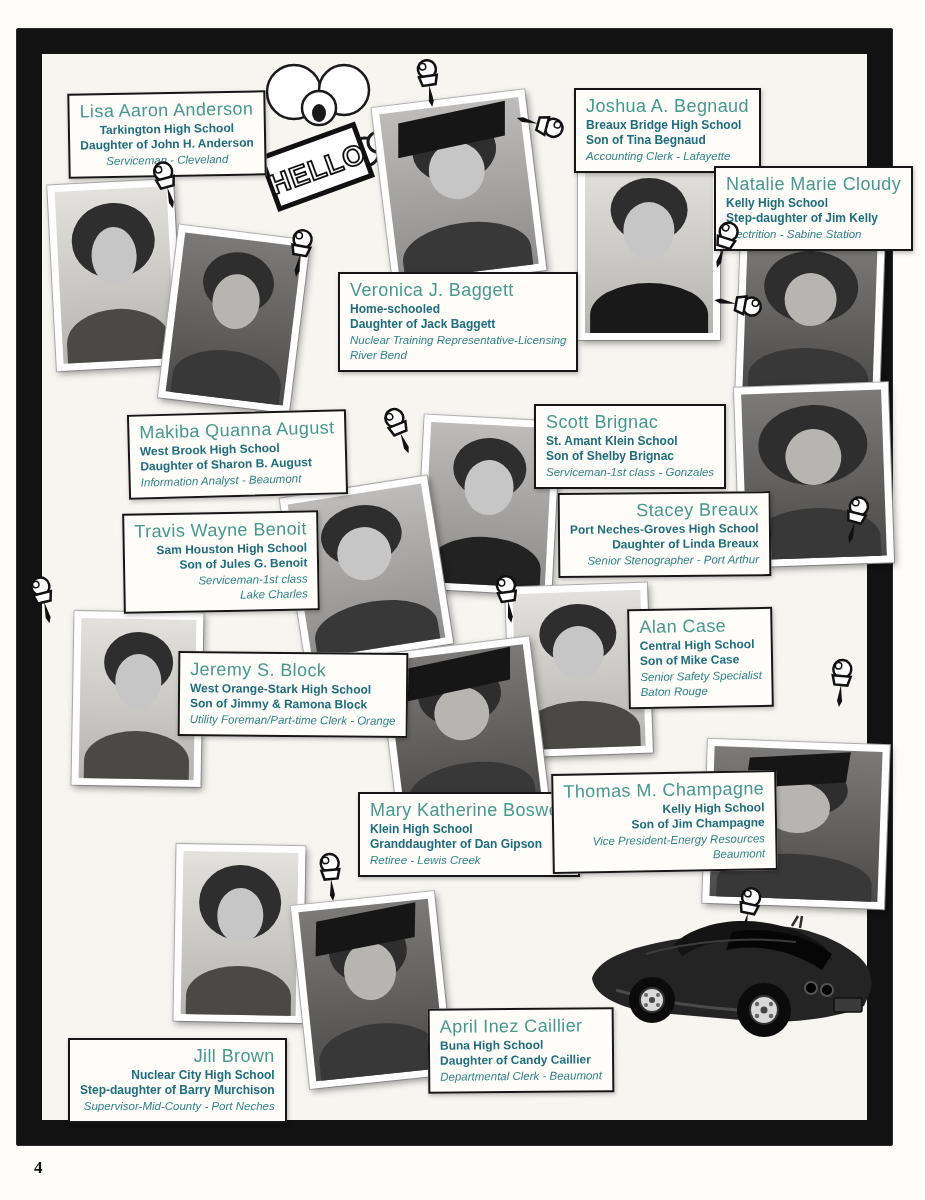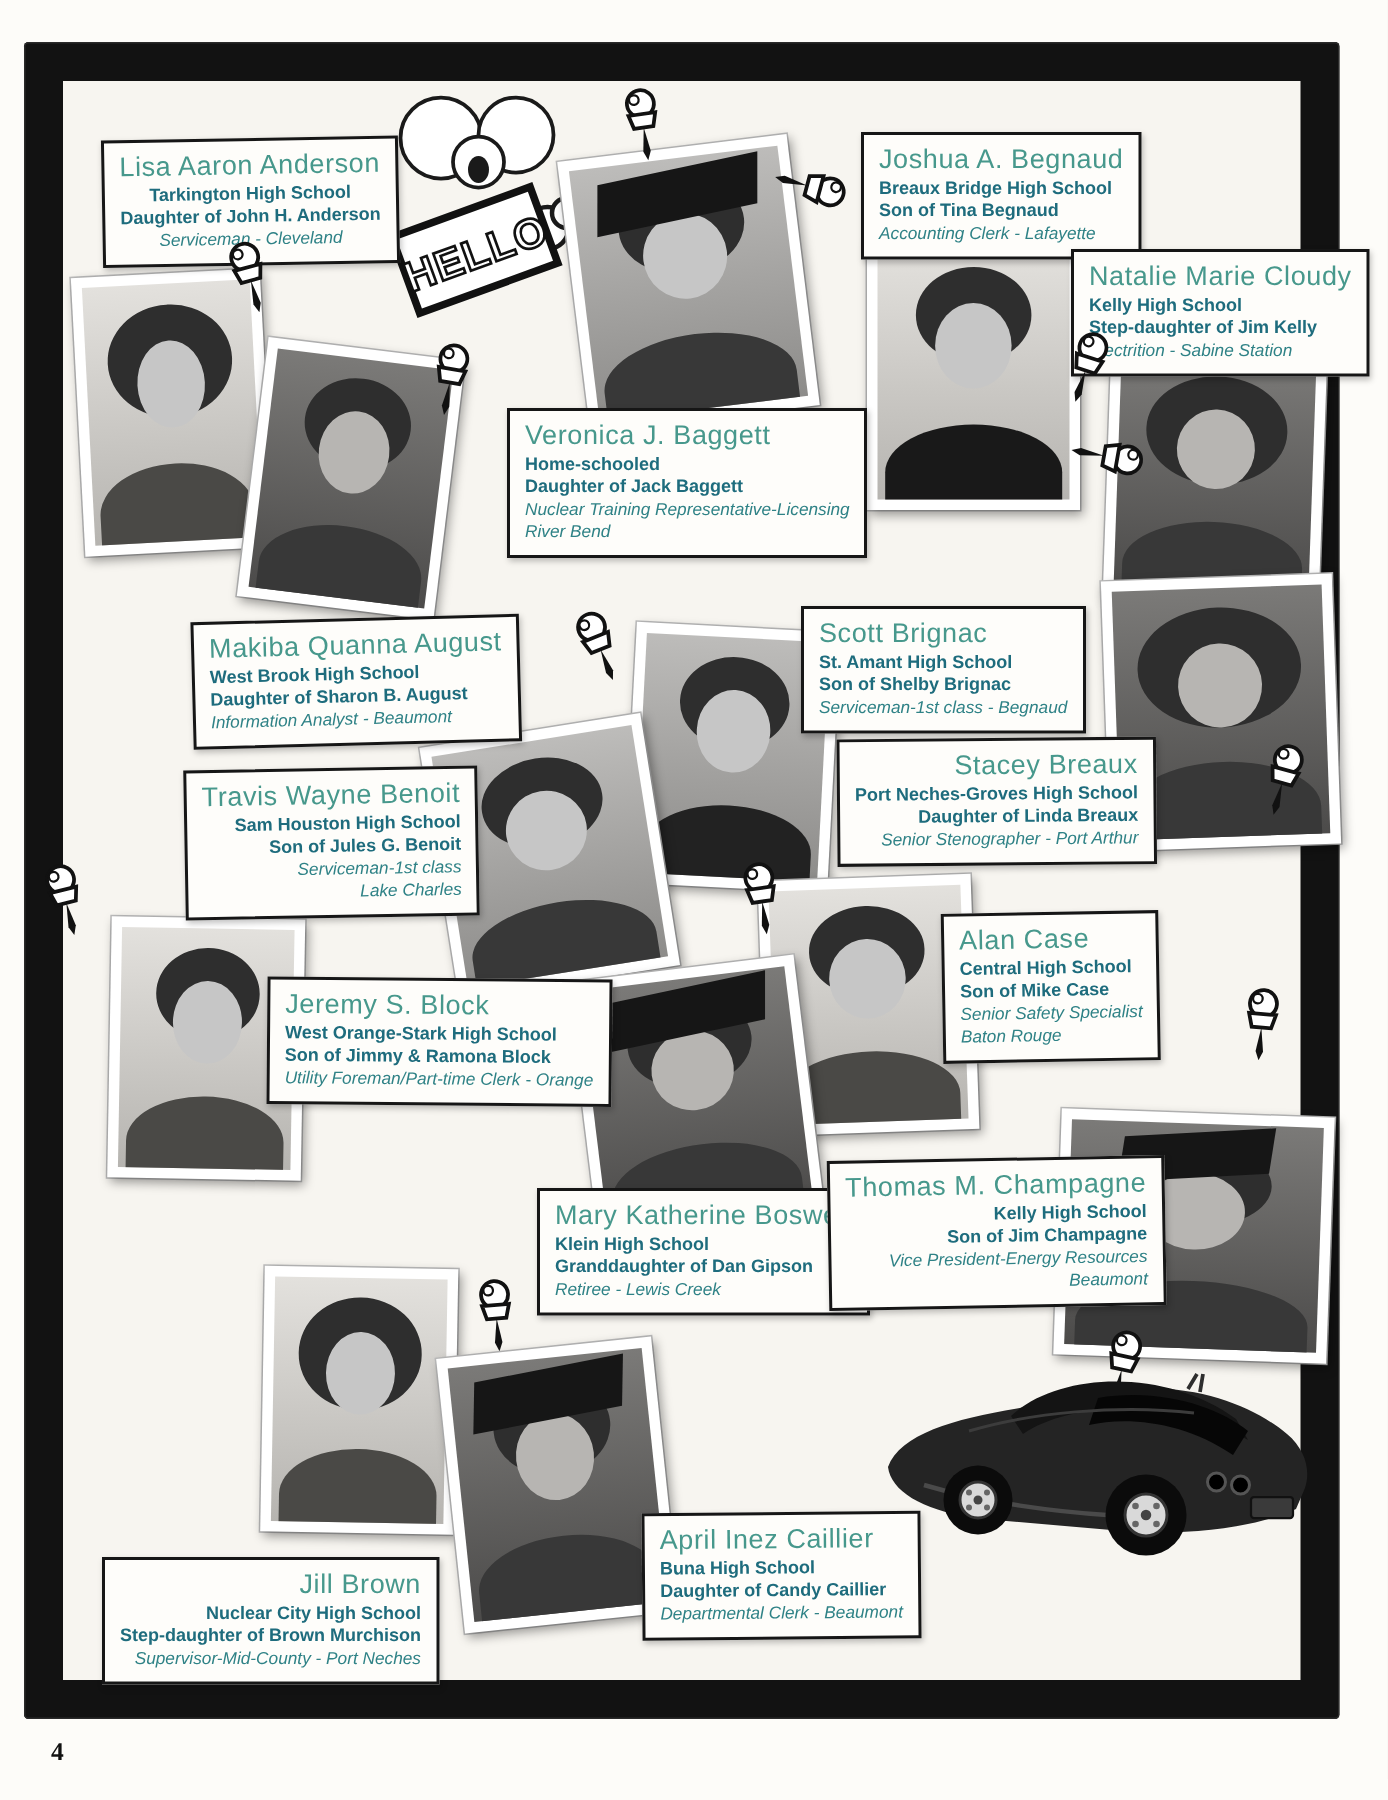--- a/index.html
+++ b/index.html
@@ -206,23 +206,23 @@
 </div>
 <div class="label" style="left:128px;top:412px;transform:rotate(-1.5deg)">
   <div class="n">Makiba Quanna August</div>
   <div class="b">West Brook High School</div>
   <div class="b">Daughter of Sharon B. August</div>
   <div class="i">Information Analyst - Beaumont</div>
   <div class="i"></div>
 </div>
 <div class="label" style="left:534px;top:404px">
   <div class="n">Scott Brignac</div>
-  <div class="b">St. Amant High School</div>
+  <div class="b">St. Amant Klein School</div>
   <div class="b">Son of Shelby Brignac</div>
-  <div class="i">Serviceman-1st class - Begnaud</div>
+  <div class="i">Serviceman-1st class - Gonzales</div>
   <div class="i"></div>
 </div>
 <div class="label al-r" style="left:558px;top:492px;transform:rotate(-0.5deg)">
   <div class="n">Stacey Breaux</div>
   <div class="b">Port Neches-Groves High School</div>
   <div class="b">Daughter of Linda Breaux</div>
   <div class="i">Senior Stenographer - Port Arthur</div>
   <div class="i"></div>
 </div>
 <div class="label al-r" style="left:123px;top:512px;transform:rotate(-1deg)">
@@ -263,21 +263,21 @@
 <div class="label" style="left:428px;top:1008px;transform:rotate(-0.5deg)">
   <div class="n">April Inez Caillier</div>
   <div class="b">Buna High School</div>
   <div class="b">Daughter of Candy Caillier</div>
   <div class="i">Departmental Clerk - Beaumont</div>
   <div class="i"></div>
 </div>
 <div class="label al-r" style="left:68px;top:1038px">
   <div class="n">Jill Brown</div>
   <div class="b">Nuclear City High School</div>
-  <div class="b">Step-daughter of Brown Murchison</div>
+  <div class="b">Step-daughter of Barry Murchison</div>
   <div class="i">Supervisor-Mid-County - Port Neches</div>
   <div class="i"></div>
 </div>
 
 <svg class="pin" style="left:410px;top:58px;transform:rotate(-8deg)" viewBox="0 0 38 52">
     <circle cx="19" cy="11" r="9" fill="#fff" stroke="#111" stroke-width="2.5"></circle>
     <circle cx="15" cy="8" r="3.2" fill="#fff" stroke="#111" stroke-width="1.5"></circle>
     <path d="M10,18 h18 l-2.5,9 h-13 z" fill="#fff" stroke="#111" stroke-width="2.5"></path>
     <path d="M19,27 l-2.5,16 2.5,6 2.5,-6 z" fill="#111"></path>
   </svg>

